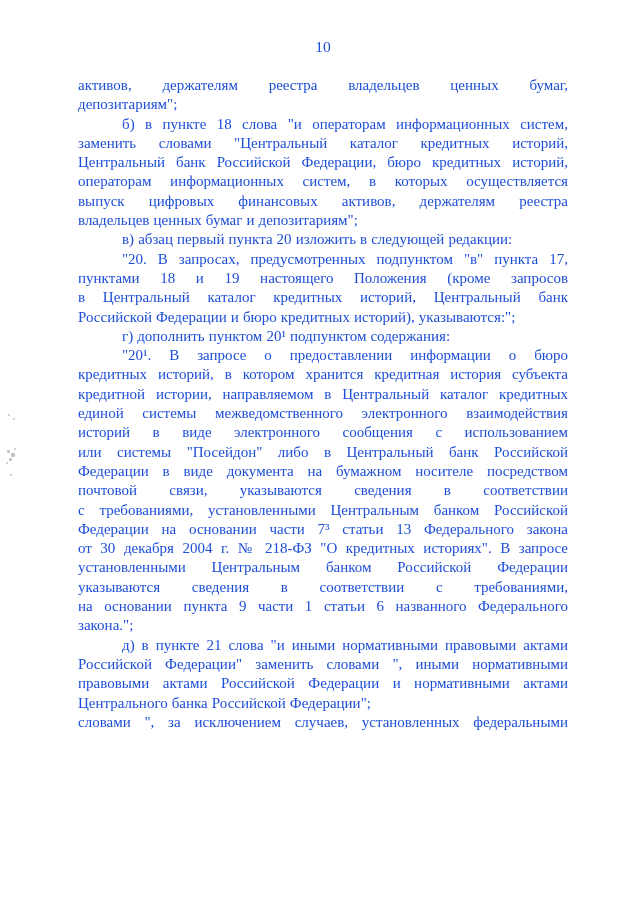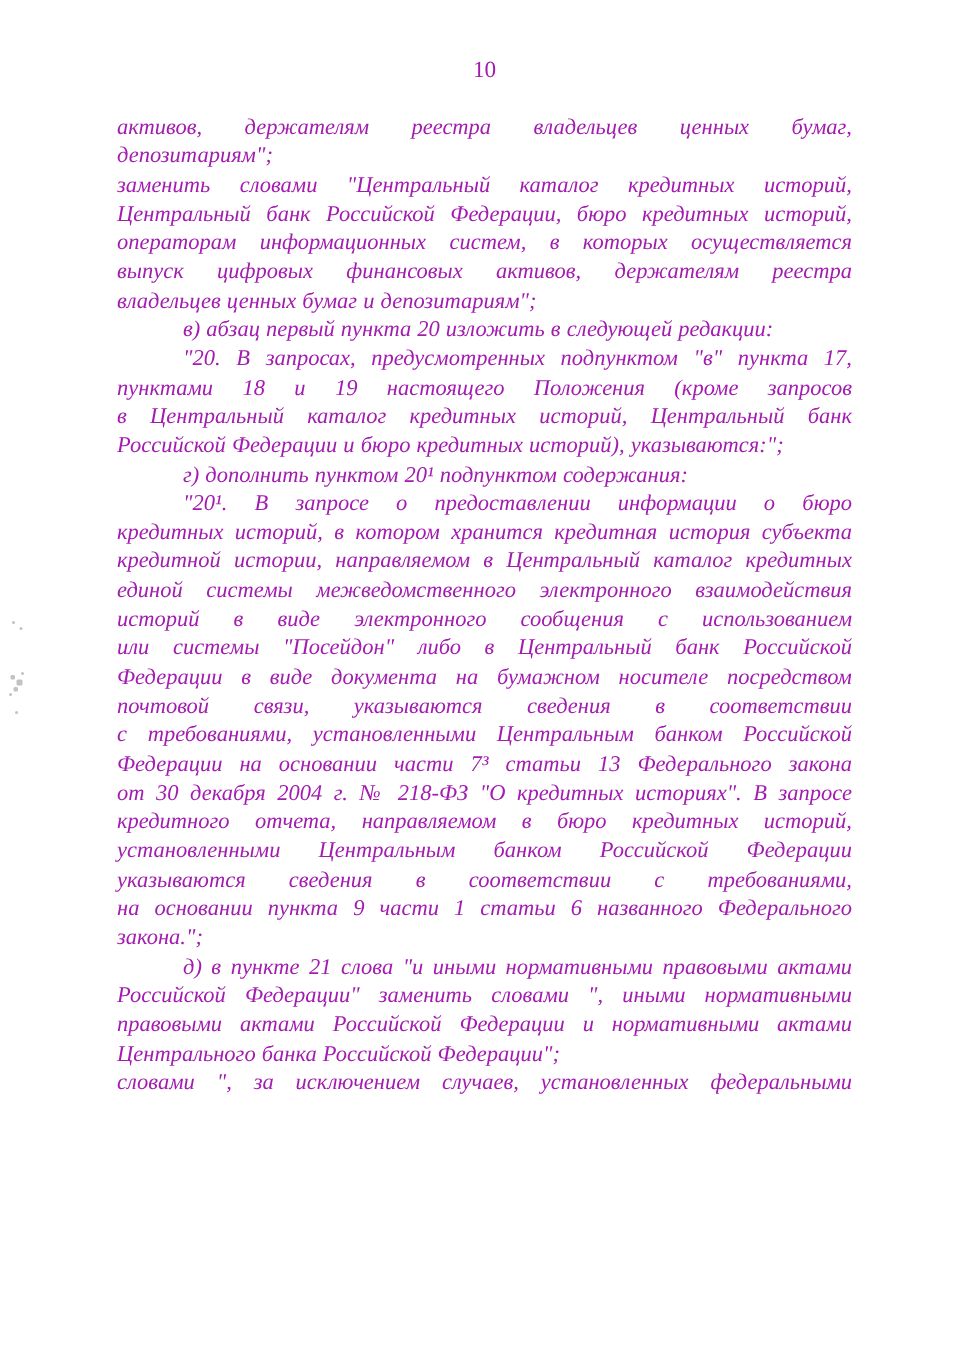--- a/index.html
+++ b/index.html
@@ -7,39 +7,38 @@
     padding: 0;
     background: #ffffff;
   }
   .page {
     position: relative;
     width: 640px;
     height: 905px;
     background: #ffffff;
     overflow: hidden;
     font-family: "Liberation Serif", serif;
-    color: #a21caf;
+    color: #1d4ed8;
   }
   .page-number {
     position: absolute;
     top: 37px;
     left: 78px;
     width: 490px;
     text-align: center;
     font-size: 15.5px;
     line-height: 19px;
   }
   .text-block {
     position: absolute;
     top: 76px;
     left: 78px;
     width: 490px;
     font-size: 15px;
     line-height: 19.3px;
-    font-style: italic;
   }
   .para {
     margin: 0;
     padding: 0;
   }
   .line {
     text-align: justify;
     text-align-last: justify;
     white-space: normal;
     word-spacing: 0.02em;
@@ -61,20 +60,21 @@
 <body>
 
 <div class="page">
   <div class="page-number">10</div>
   <div class="text-block">
       <div class="para">
         <div class="line">активов, держателям реестра владельцев ценных бумаг,</div>
         <div class="line last">депозитариям";</div>
       </div>
       <div class="para">
+        <div class="line indent">б) в пункте 18 слова "и операторам информационных систем,</div>
         <div class="line">заменить словами "Центральный каталог кредитных историй,</div>
         <div class="line">Центральный банк Российской Федерации, бюро кредитных историй,</div>
         <div class="line">операторам информационных систем, в которых осуществляется</div>
         <div class="line">выпуск цифровых финансовых активов, держателям реестра</div>
         <div class="line last">владельцев ценных бумаг и депозитариям";</div>
       </div>
       <div class="para">
         <div class="line indent last">в) абзац первый пункта 20 изложить в следующей редакции:</div>
       </div>
       <div class="para">
@@ -91,21 +91,20 @@
         <div class="line">кредитных историй, в котором хранится кредитная история субъекта</div>
         <div class="line">кредитной истории, направляемом в Центральный каталог кредитных</div>
         <div class="line">единой системы межведомственного электронного взаимодействия</div>
         <div class="line">историй в виде электронного сообщения с использованием</div>
         <div class="line">или системы "Посейдон" либо в Центральный банк Российской</div>
         <div class="line">Федерации в виде документа на бумажном носителе посредством</div>
         <div class="line">почтовой связи, указываются сведения в соответствии</div>
         <div class="line">с требованиями, установленными Центральным банком Российской</div>
         <div class="line">Федерации на основании части 7³ статьи 13 Федерального закона</div>
         <div class="line">от 30 декабря 2004 г. № 218-ФЗ "О кредитных историях". В запросе</div>
-        <div class="line">кредитного отчета, направляемом в бюро кредитных историй,</div>
         <div class="line">установленными Центральным банком Российской Федерации</div>
         <div class="line">указываются сведения в соответствии с требованиями,</div>
         <div class="line">на основании пункта 9 части 1 статьи 6 названного Федерального</div>
         <div class="line last">закона.";</div>
       </div>
       <div class="para">
         <div class="line indent">д) в пункте 21 слова "и иными нормативными правовыми актами</div>
         <div class="line">Российской Федерации" заменить словами ", иными нормативными</div>
         <div class="line">правовыми актами Российской Федерации и нормативными актами</div>
         <div class="line last">Центрального банка Российской Федерации";</div>

